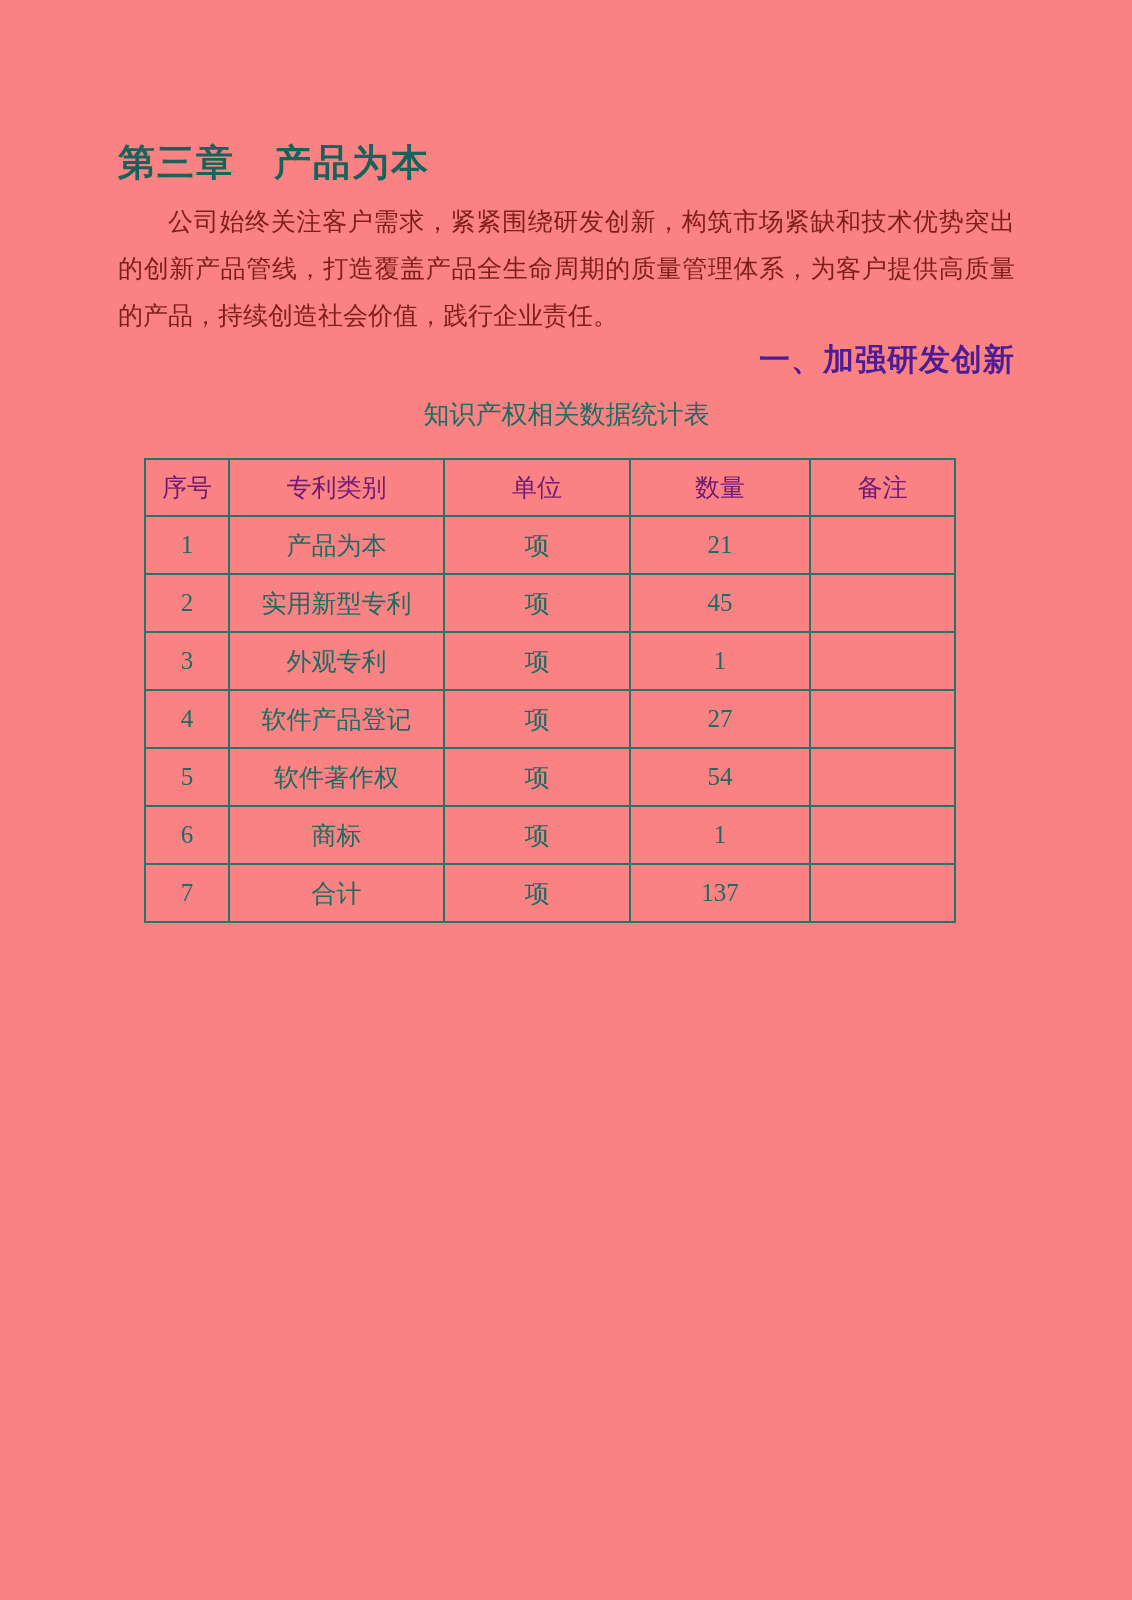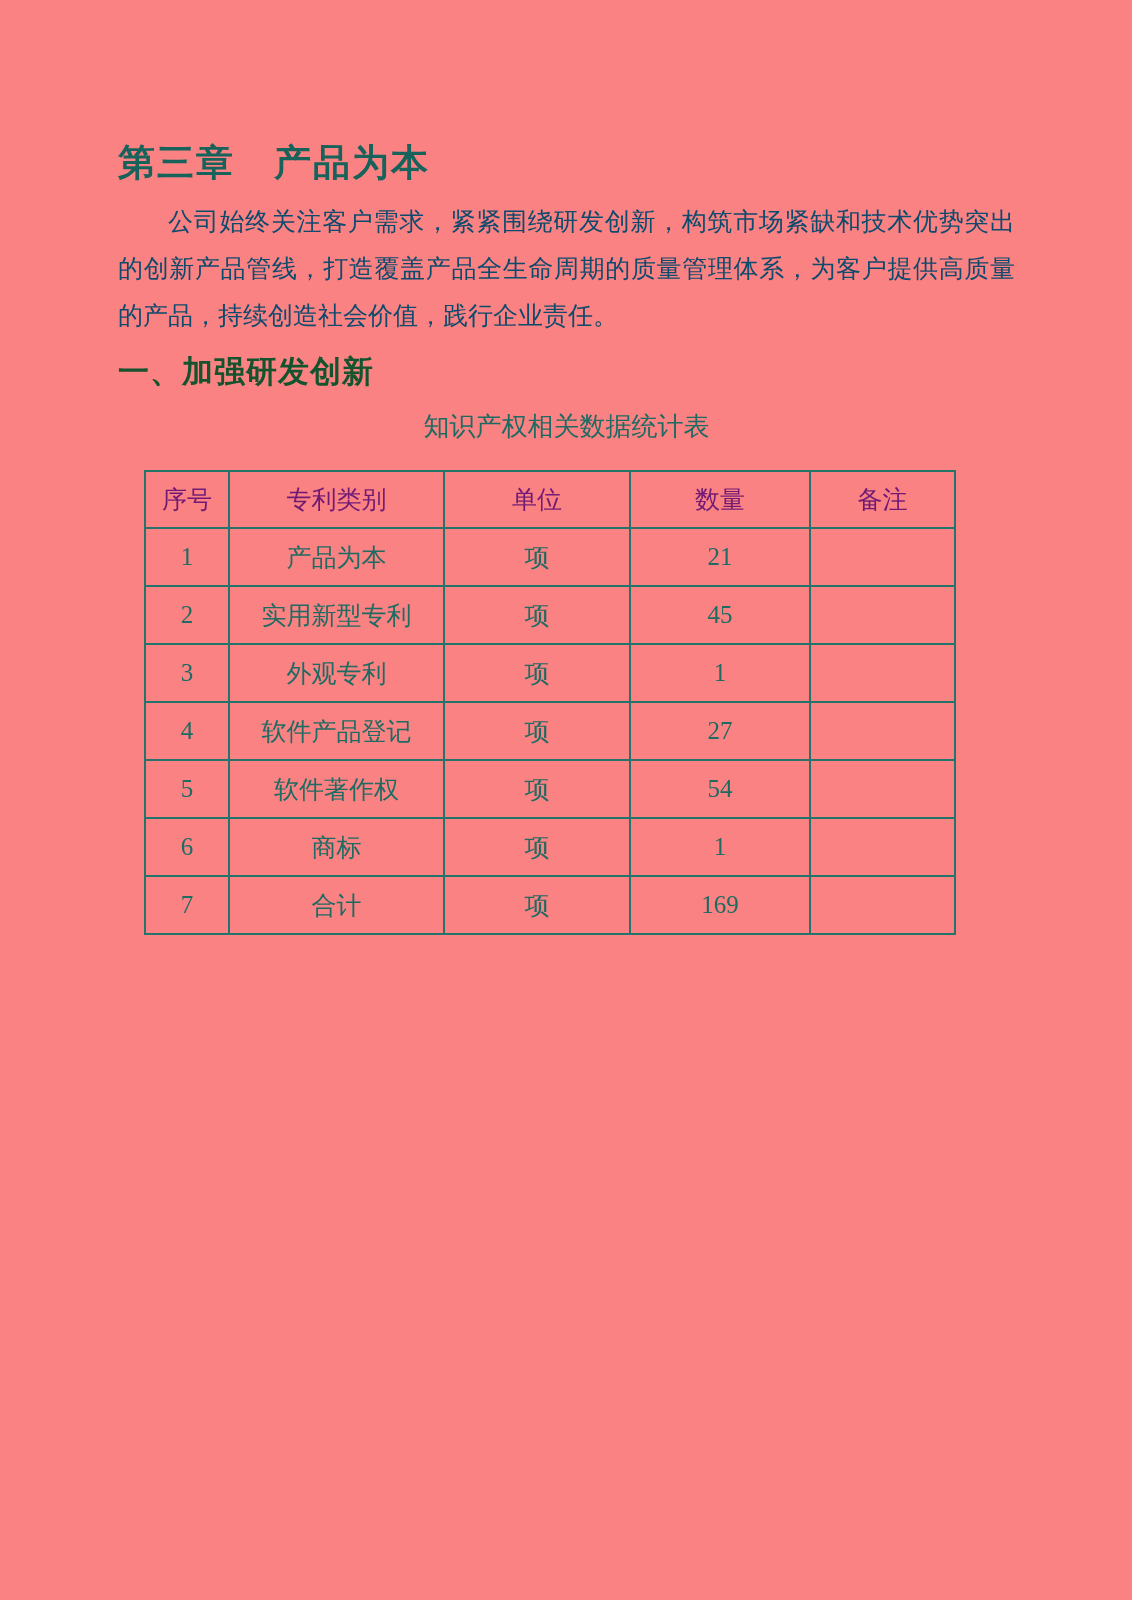--- a/index.html
+++ b/index.html
@@ -25,28 +25,29 @@
     color: #176membr059;
     color: #17635c;
     letter-spacing: 2px;
   }
   .body-para {
     margin: 0;
     font-size: 25px;
     line-height: 47px;
     text-align: justify;
     text-indent: 2em;
-    color: #0c4a6e;
+    color: #7f1d1d;
   }
   .section-heading {
-    margin: 12px 0 6px 0;
+    margin: 0 0 6px 0;
     font-size: 31px;
     font-weight: bold;
-    color: #14532d;
+    color: #4c1d95;
     letter-spacing: 1px;
+    text-align: right;
   }
   .table-caption {
     margin: 16px 0 16px 0;
     font-size: 26px;
     text-align: center;
     color: #1d6b63;
   }
   table.ip-table {
     border-collapse: collapse;
     table-layout: fixed;
@@ -161,19 +162,19 @@
         <td class="num-cell">6</td>
         <td>商标</td>
         <td>项</td>
         <td class="qty-cell">1</td>
         <td></td>
       </tr>
       <tr>
         <td class="num-cell">7</td>
         <td>合计</td>
         <td>项</td>
-        <td class="qty-cell">169</td>
+        <td class="qty-cell">137</td>
         <td></td>
       </tr>
     </tbody>
   </table>
 
 </div>
 
 </body></html>

